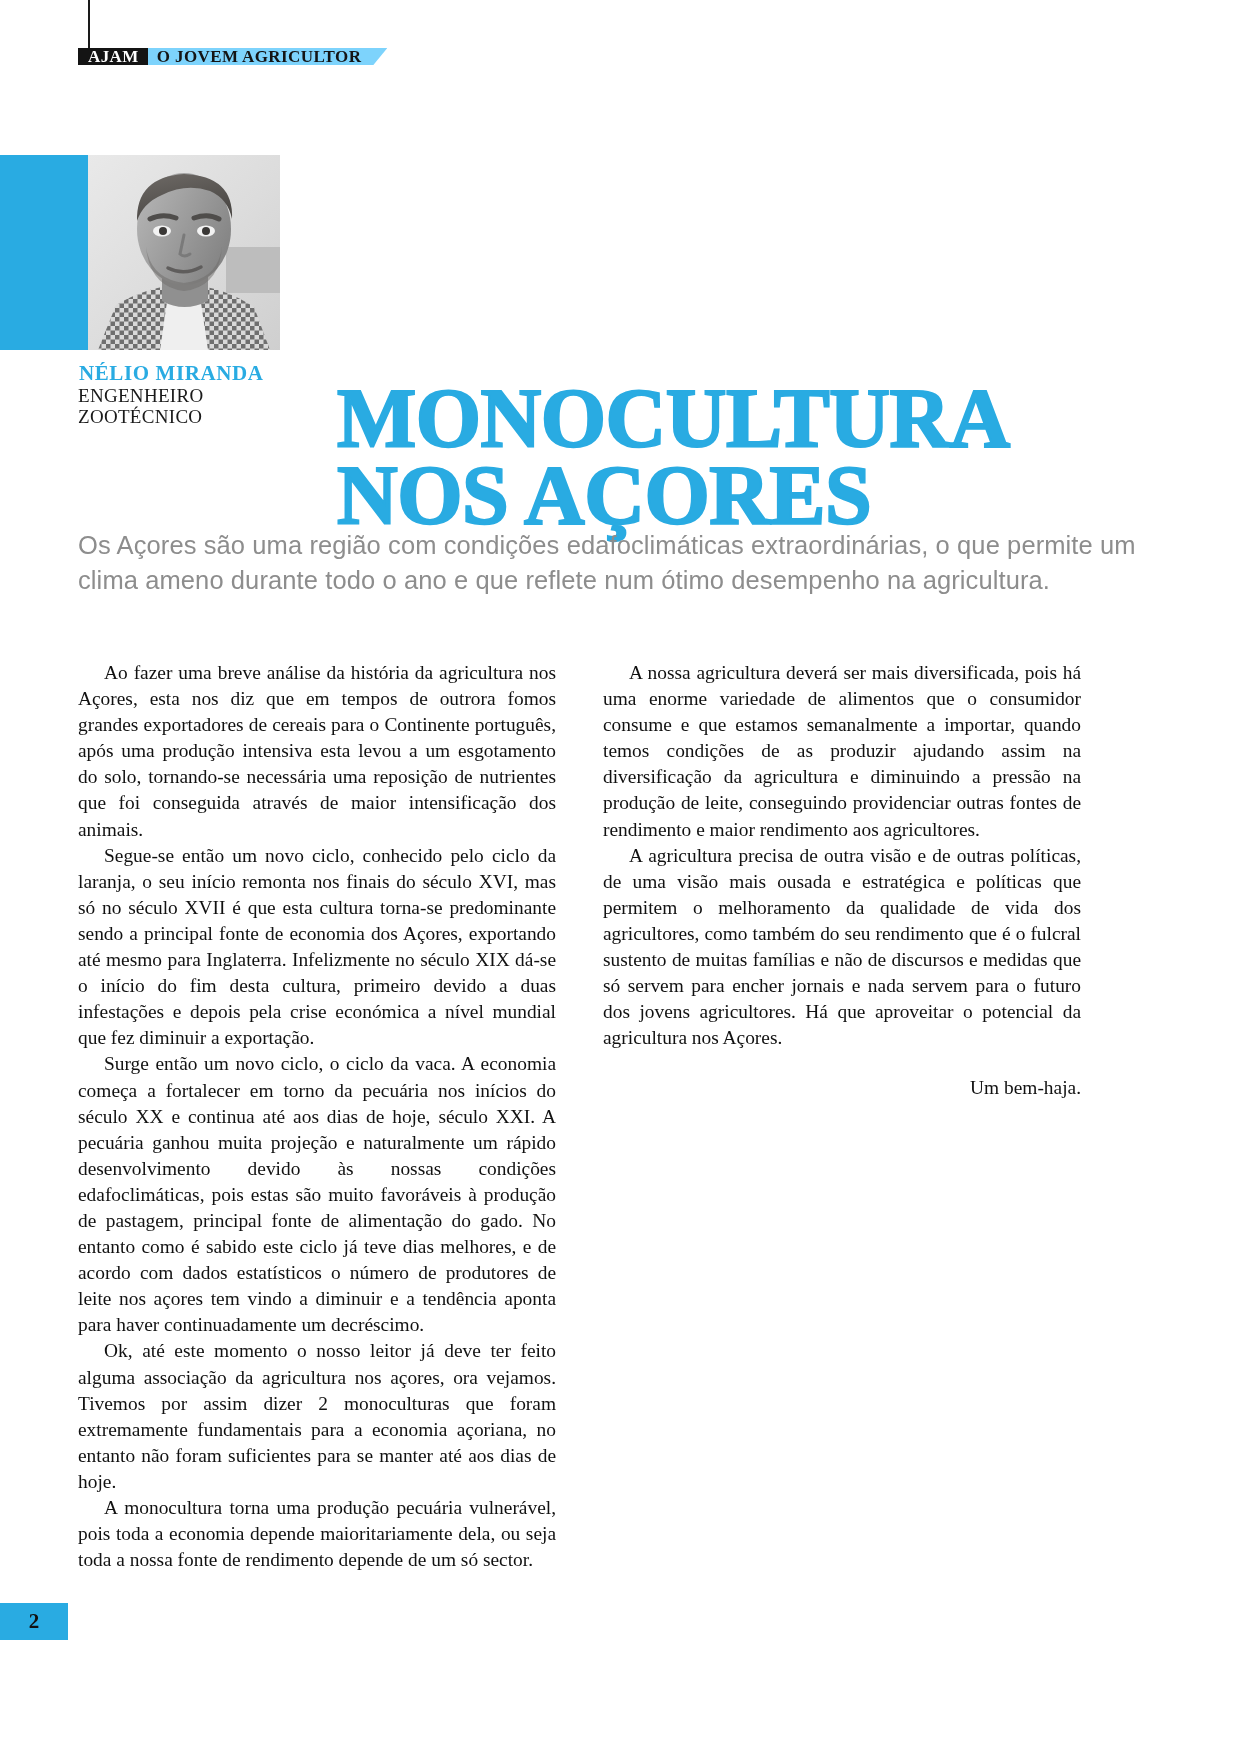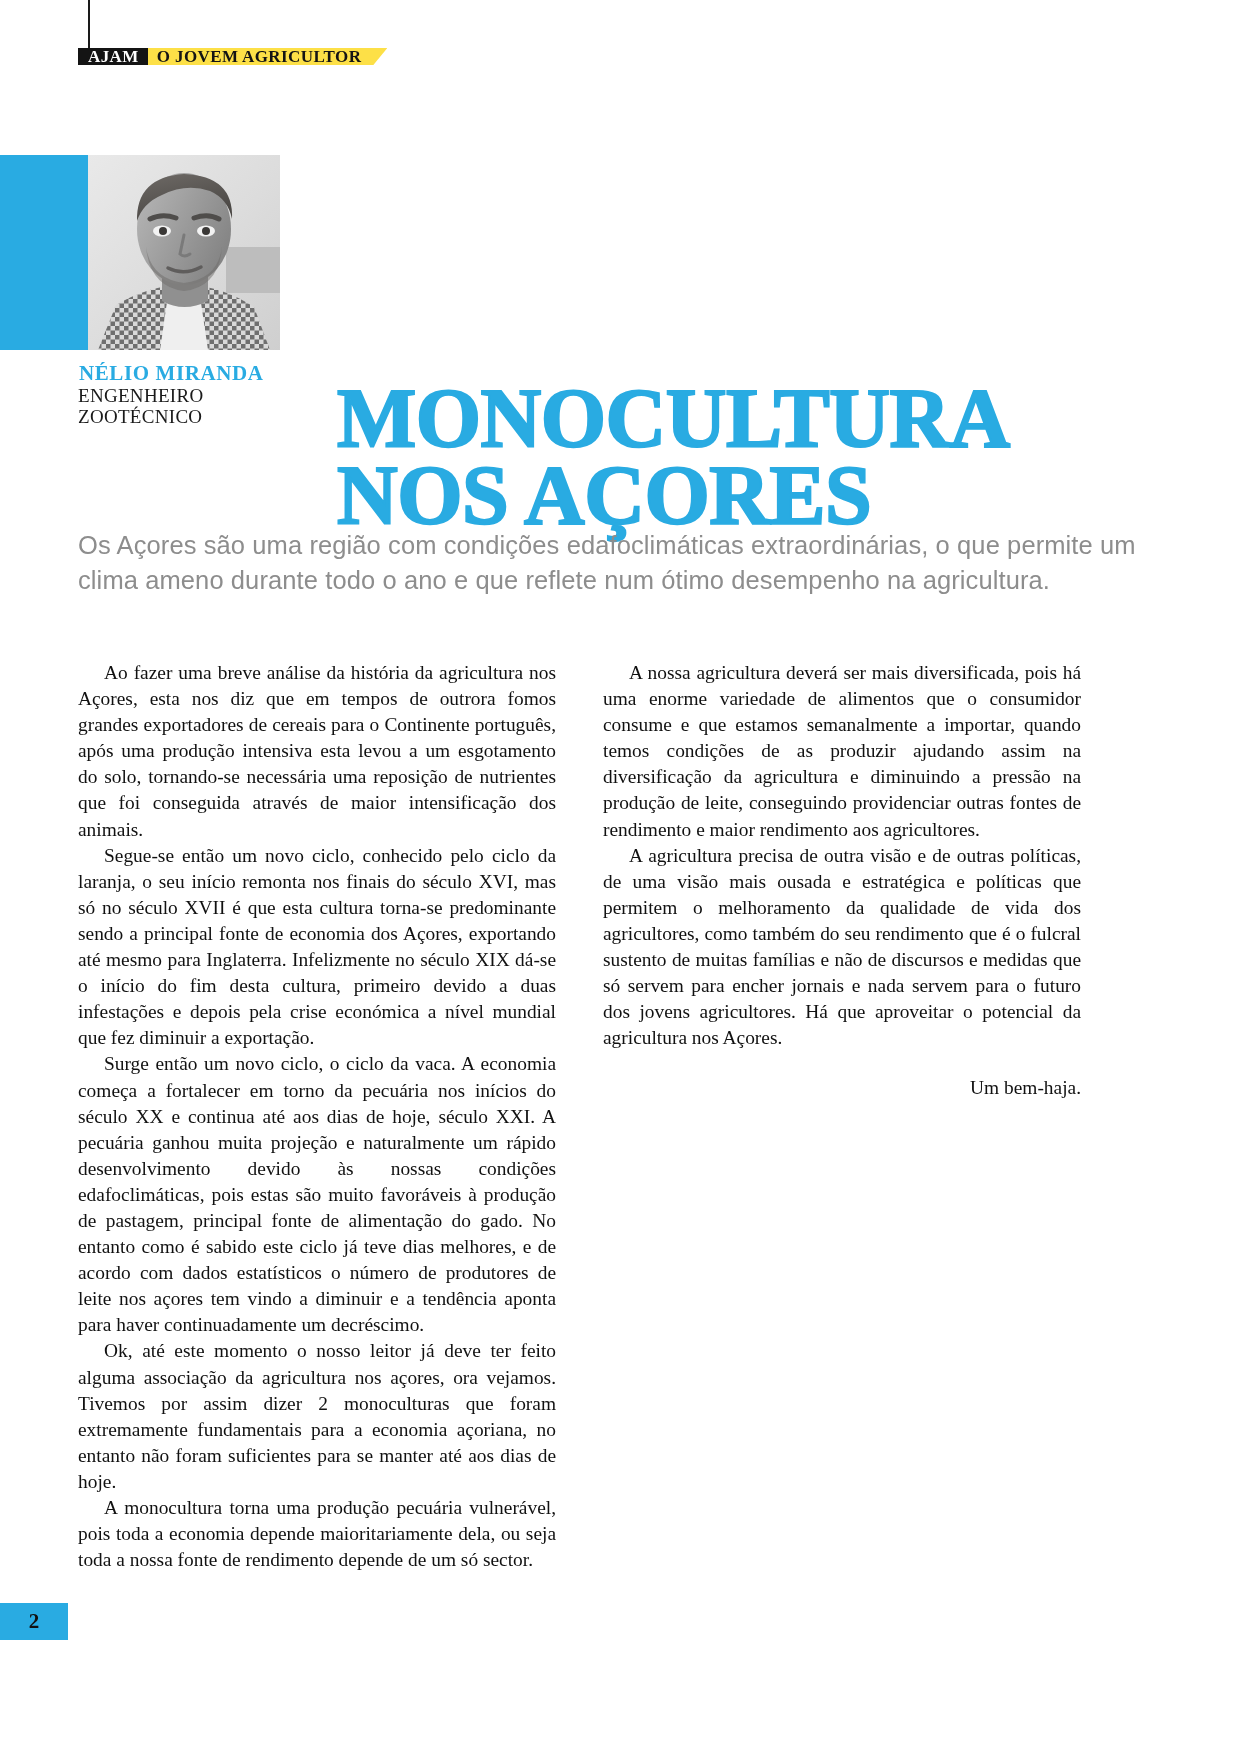--- a/index.html
+++ b/index.html
@@ -45,21 +45,21 @@
     display: flex;
     align-items: center;
     line-height: 1;
   }
   .masthead-tagline-wrap {
     position: relative;
     display: flex;
     align-items: center;
   }
   .masthead-tagline {
-    background: #fde047;
+    background: #7dd3fc;
     color: #141414;
     font-family: "Liberation Serif", serif;
     font-weight: bold;
     font-size: 17px;
     letter-spacing: 0.4px;
     padding: 0 26px 0 9px;
     display: flex;
     align-items: center;
     height: 100%;
     line-height: 1;

